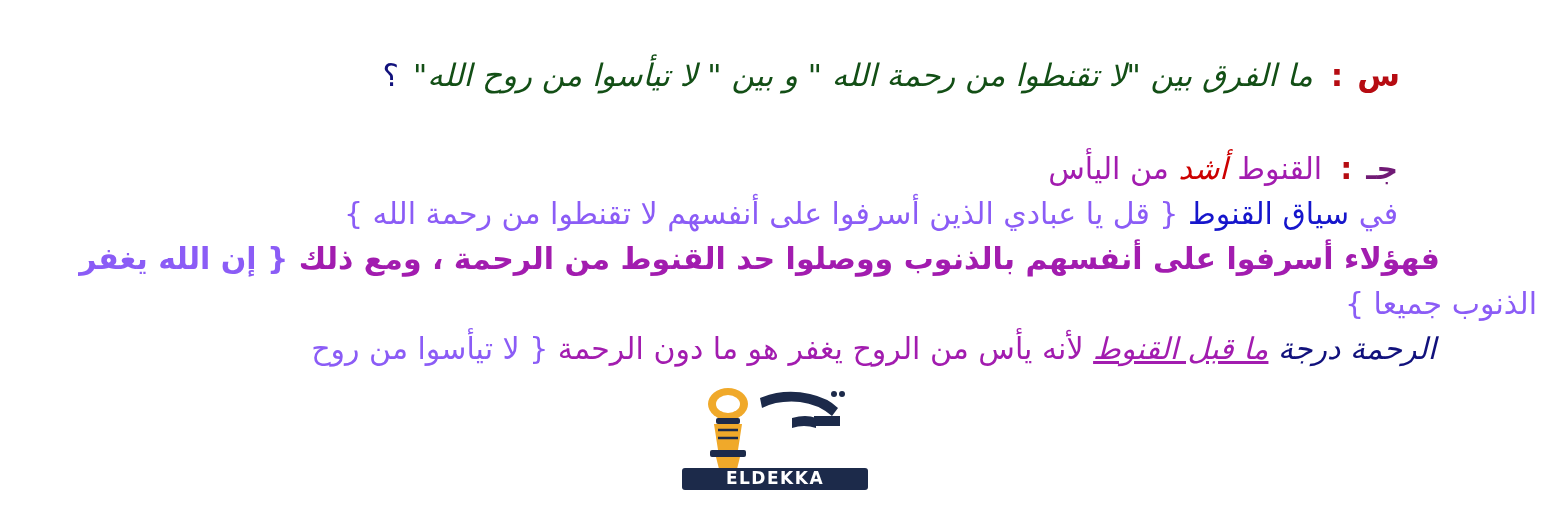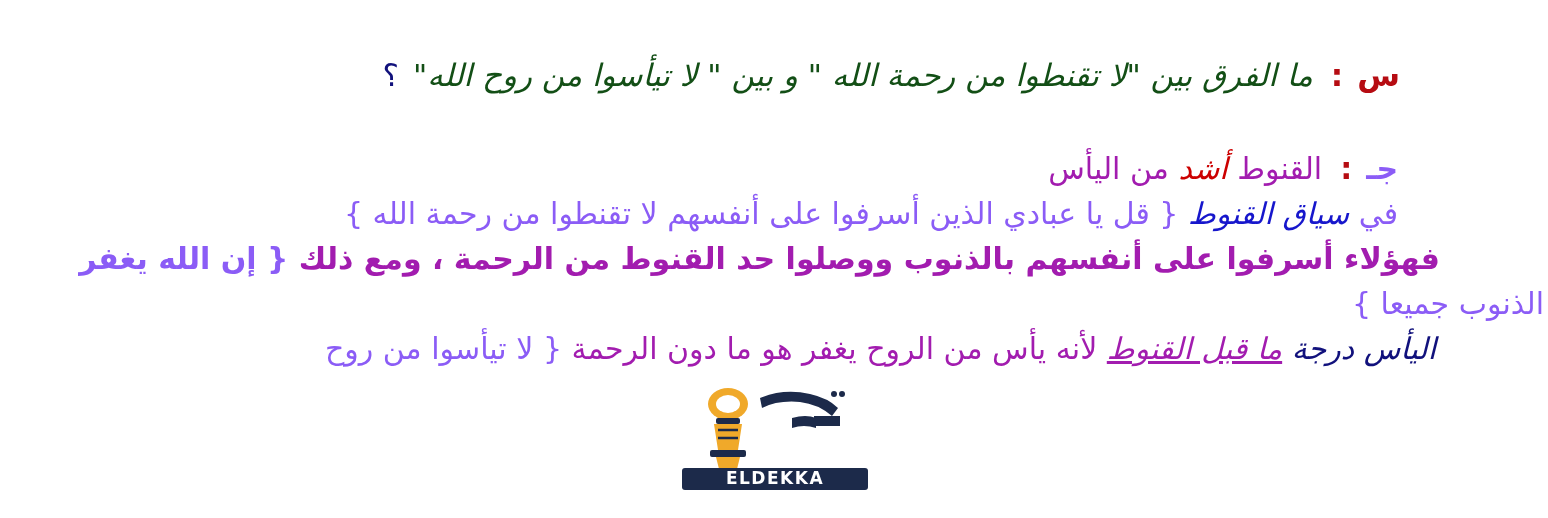--- a/index.html
+++ b/index.html
@@ -66,44 +66,43 @@
   .a-line {
     text-align: right;
     white-space: nowrap;
     font-size: 30px;
     line-height: 45px;
     padding-right: 150px;
     padding-left: 60px;
   }
 
   .a-mark {
-    color: #8b5cf6;
+    color: #701a75;
     font-weight: 700;
   }
   .navy  { color: #a21caf; }
   .red   { color: #cc0000; font-style: italic; }
   .green { color: #8b5cf6; }
   .blue-it {
     color: #1616cc;
-    font-style: italic;
     margin-top: 14px;
   }
   .blue-it-u {
     color: #a21caf;
     font-style: italic;
     text-decoration: underline;
   }
   .navy-it {
     color: #11117c;
     font-style: italic;
   }
 
   .l3 { padding-right: 150px; }
   .l4 { padding-right: 108px; font-weight: bold; }
-  .l5 { padding-right: 4px; padding-left: 232px; text-align: right; }
+  .l5 { padding-right: 11px; padding-left: 232px; text-align: right; }
   .l6 { padding-right: 112px; }
 
   
   .logo {
     position: absolute;
     left: 50%;
     transform: translateX(-50%);
     bottom: 24px;
     width: 220px;
     height: 112px;
@@ -133,21 +132,21 @@
     <div class="a-line l4">
       <span class="navy">فهؤلاء أسرفوا على أنفسهم بالذنوب ووصلوا حد القنوط من الرحمة ، ومع ذلك</span>
       <span class="green">{ إن الله يغفر</span>
     </div>
 
     <div class="a-line l5">
       <span class="green">الذنوب جميعا }</span>
     </div>
 
     <div class="a-line l6">
-      <span class="navy-it">اليأس درجة</span>
+      <span class="navy-it">الرحمة درجة</span>
       <span class="blue-it-u">ما قبل القنوط</span>
       <span class="navy">لأنه يأس من الروح يغفر هو ما دون الرحمة</span>
       <span class="green">{ لا تيأسوا من روح</span>
     </div>
 
   </div>
 
   <div class="logo">
     <svg viewBox="0 0 220 112" width="220" height="112" xmlns="http://www.w3.org/2000/svg">
 

